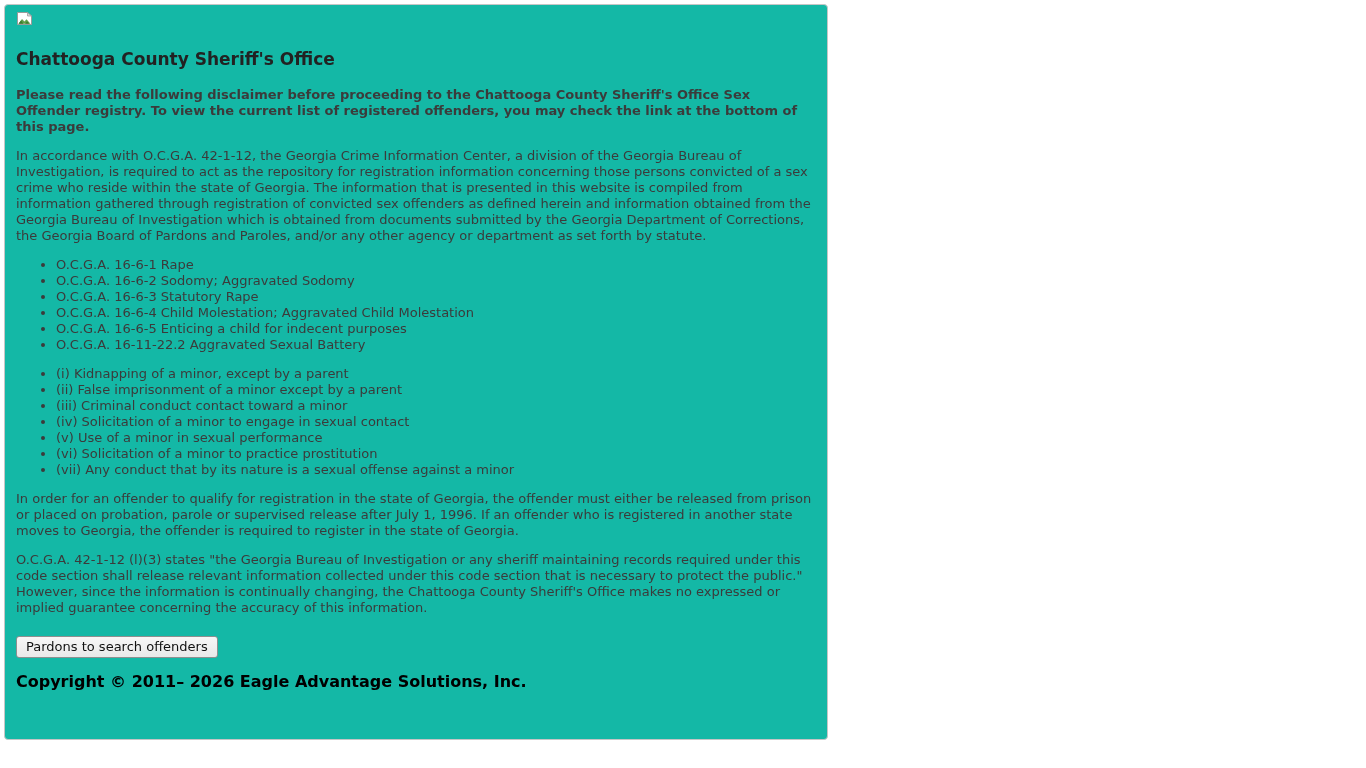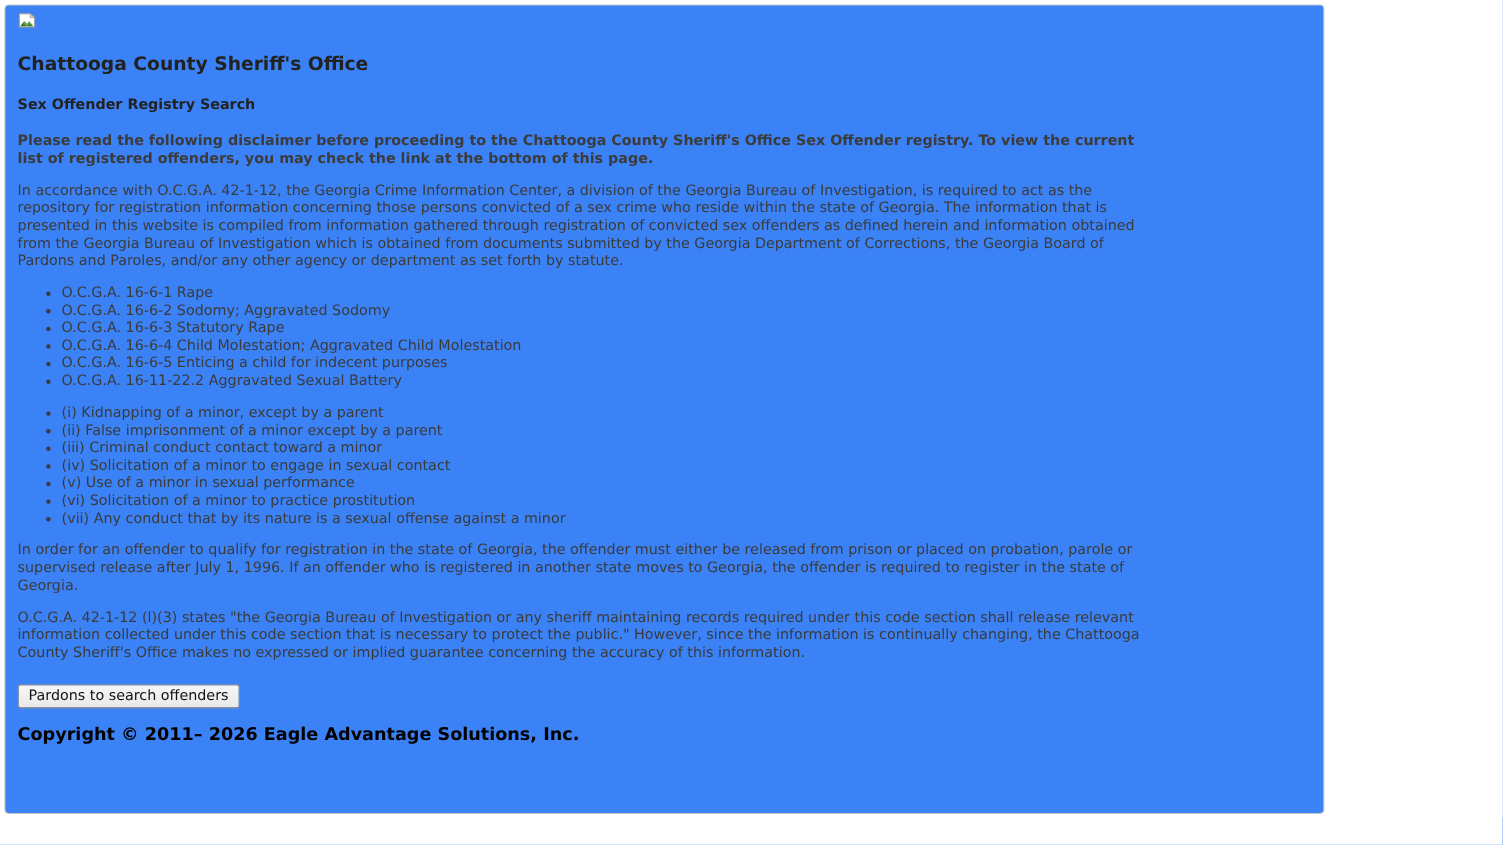--- a/index.html
+++ b/index.html
@@ -4,23 +4,23 @@
 <style>
   * { box-sizing: border-box; }
   html, body {
     margin: 0;
     padding: 0;
     background: #ffffff;
     font-family: "DejaVu Sans", "Liberation Sans", sans-serif;
   }
   .page-frame {
     margin: 4px;
-    width: 1200px;
+    width: 824px;
     min-height: 736px;
-    background: #3b82f6;
+    background: #14b8a6;
     border: 1px solid #c6c6c6;
     border-radius: 4px;
     padding: 6px 14px 16px 8px;
     color: #3b3b3b;
   }
   .logo-wrap {
     height: 18px;
     margin: 0 0 2px 3px;
   }
   h1.page-title {
@@ -81,21 +81,20 @@
       <path d="M1.5 1.5 H11.5 L15.5 5 V13.5 H1.5 Z" fill="#ffffff" stroke="#9a9a9a" stroke-width="1"></path>
       <path d="M11.5 1.5 L15.5 5 H11.5 Z" fill="#d9d9d9" stroke="#9a9a9a" stroke-width="0.75"></path>
       <path d="M2.5 12.8 L6 8 L8.5 10.5 L10.5 8.3 L14.5 12.8 Z" fill="#5ea04b"></path>
       <path d="M2.5 12.8 L5 9.6 L7.5 12.8 Z" fill="#3d7a2e"></path>
       <path d="M9 12.8 L11 10.6 L13.4 12.8 Z" fill="#3d7a2e"></path>
     </svg>
   </div>
 
   <h1 class="page-title">Chattooga County Sheriff's Office</h1>
 
-  <h2 class="page-subtitle">Sex Offender Registry Search</h2>
 
   <p class="first-para">Please read the following disclaimer before proceeding to the Chattooga County Sheriff's Office Sex Offender registry. To view the current list of registered offenders, you may check the link at the bottom of this page.</p>
 
   <p>In accordance with O.C.G.A. 42-1-12, the Georgia Crime Information Center, a division of the Georgia Bureau of Investigation, is required to act as the repository for registration information concerning those persons convicted of a sex crime who reside within the state of Georgia. The information that is presented in this website is compiled from information gathered through registration of convicted sex offenders as defined herein and information obtained from the Georgia Bureau of Investigation which is obtained from documents submitted by the Georgia Department of Corrections, the Georgia Board of Pardons and Paroles, and/or any other agency or department as set forth by statute.</p>
 
 
   <ul>
     <li>O.C.G.A. 16-6-1 Rape</li>
     <li>O.C.G.A. 16-6-2 Sodomy; Aggravated Sodomy</li>
     <li>O.C.G.A. 16-6-3 Statutory Rape</li>

